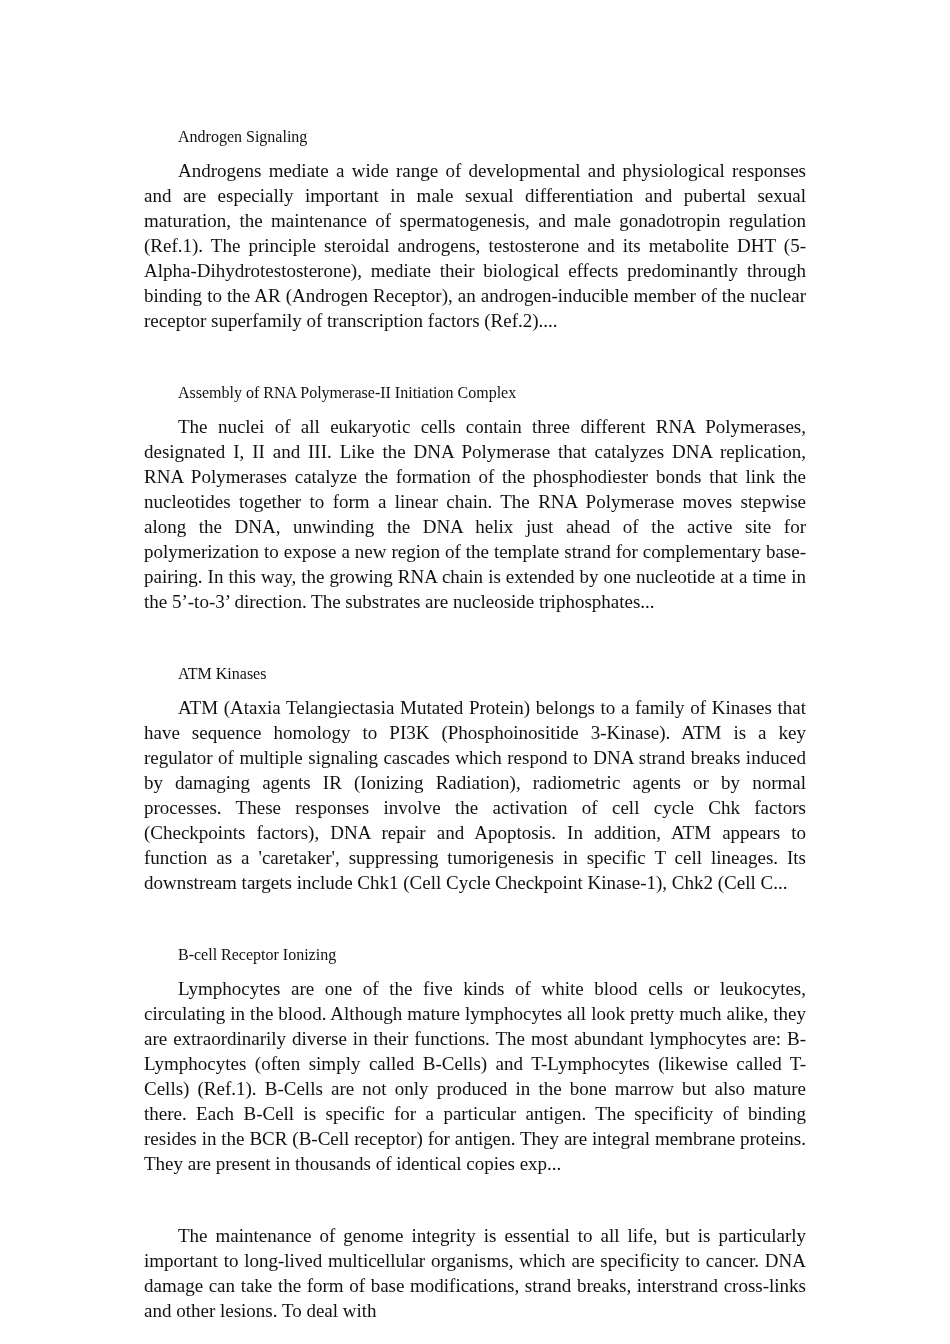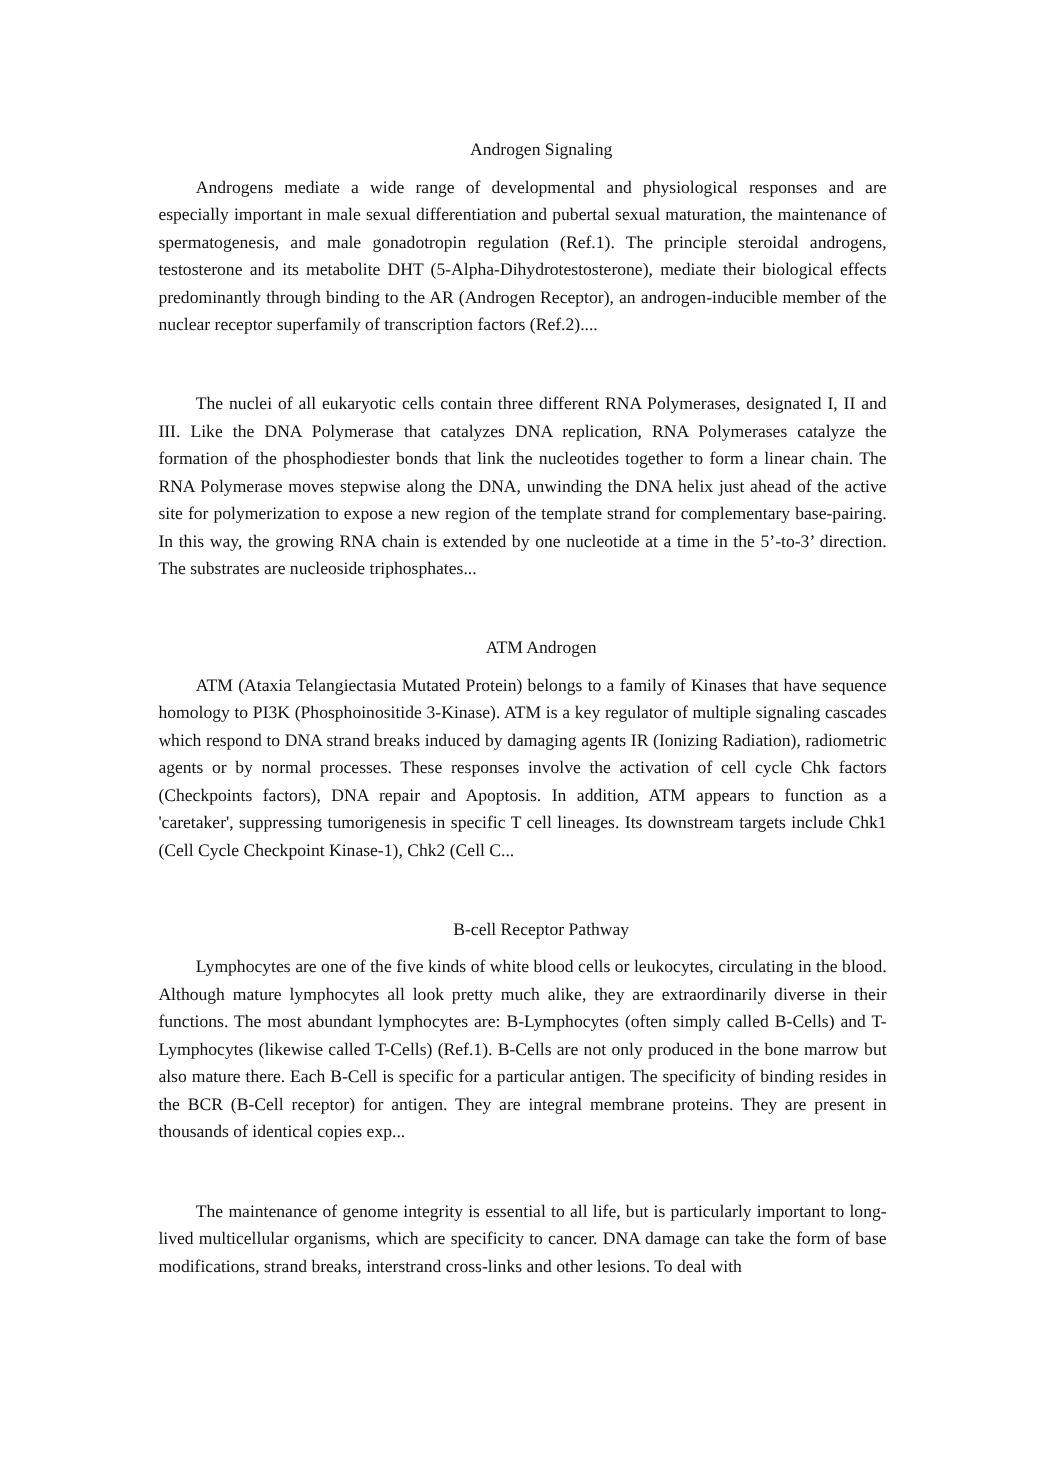--- a/index.html
+++ b/index.html
@@ -23,51 +23,51 @@
     }
     .section {
       margin: 0 0 47px 0;
     }
     .heading {
       font-size: 16px;
       line-height: 25px;
       text-indent: 34px;
       margin: 0 0 9px 0;
       font-weight: normal;
-      text-align: center;
     }
     .body-text {
-      font-size: 16px;
+      font-size: 19px;
       line-height: 25px;
       text-indent: 34px;
       text-align: justify;
       margin: 0;
     }
   </style>
 </head>
 <body>
 
 <div class="page">
 
   <div class="section">
     <p class="heading">Androgen Signaling</p>
     <p class="body-text">Androgens mediate a wide range of developmental and physiological responses and are especially important in male sexual differentiation and pubertal sexual maturation, the maintenance of spermatogenesis, and male gonadotropin regulation (Ref.1). The principle steroidal androgens, testosterone and its metabolite DHT (5-Alpha-Dihydrotestosterone), mediate their biological effects predominantly through binding to the AR (Androgen Receptor), an androgen-inducible member of the nuclear receptor superfamily of transcription factors (Ref.2)....</p>
   </div>
 
   <div class="section">
+    <p class="heading">Assembly of RNA Polymerase-II Initiation Complex</p>
     <p class="body-text">The nuclei of all eukaryotic cells contain three different RNA Polymerases, designated I, II and III. Like the DNA Polymerase that catalyzes DNA replication, RNA Polymerases catalyze the formation of the phosphodiester bonds that link the nucleotides together to form a linear chain. The RNA Polymerase moves stepwise along the DNA, unwinding the DNA helix just ahead of the active site for polymerization to expose a new region of the template strand for complementary base-pairing. In this way, the growing RNA chain is extended by one nucleotide at a time in the 5’-to-3’ direction. The substrates are nucleoside triphosphates...</p>
   </div>
 
   <div class="section">
-    <p class="heading">ATM Androgen</p>
+    <p class="heading">ATM Kinases</p>
     <p class="body-text">ATM (Ataxia Telangiectasia Mutated Protein) belongs to a family of Kinases that have sequence homology to PI3K (Phosphoinositide 3-Kinase). ATM is a key regulator of multiple signaling cascades which respond to DNA strand breaks induced by damaging agents IR (Ionizing Radiation), radiometric agents or by normal processes. These responses involve the activation of cell cycle Chk factors (Checkpoints factors), DNA repair and Apoptosis. In addition, ATM appears to function as a 'caretaker', suppressing tumorigenesis in specific T cell lineages. Its downstream targets include Chk1 (Cell Cycle Checkpoint Kinase-1), Chk2 (Cell C...</p>
   </div>
 
   <div class="section">
-    <p class="heading">B-cell Receptor Pathway</p>
+    <p class="heading">B-cell Receptor Ionizing</p>
     <p class="body-text">Lymphocytes are one of the five kinds of white blood cells or leukocytes, circulating in the blood. Although mature lymphocytes all look pretty much alike, they are extraordinarily diverse in their functions. The most abundant lymphocytes are: B-Lymphocytes (often simply called B-Cells) and T-Lymphocytes (likewise called T-Cells) (Ref.1). B-Cells are not only produced in the bone marrow but also mature there. Each B-Cell is specific for a particular antigen. The specificity of binding resides in the BCR (B-Cell receptor) for antigen. They are integral membrane proteins. They are present in thousands of identical copies exp...</p>
   </div>
 
   <div class="section">
     <p class="body-text">The maintenance of genome integrity is essential to all life, but is particularly important to long-lived multicellular organisms, which are specificity to cancer. DNA damage can take the form of base modifications, strand breaks, interstrand cross-links and other lesions. To deal with</p>
   </div>
 
 </div>
 
 </body></html>

